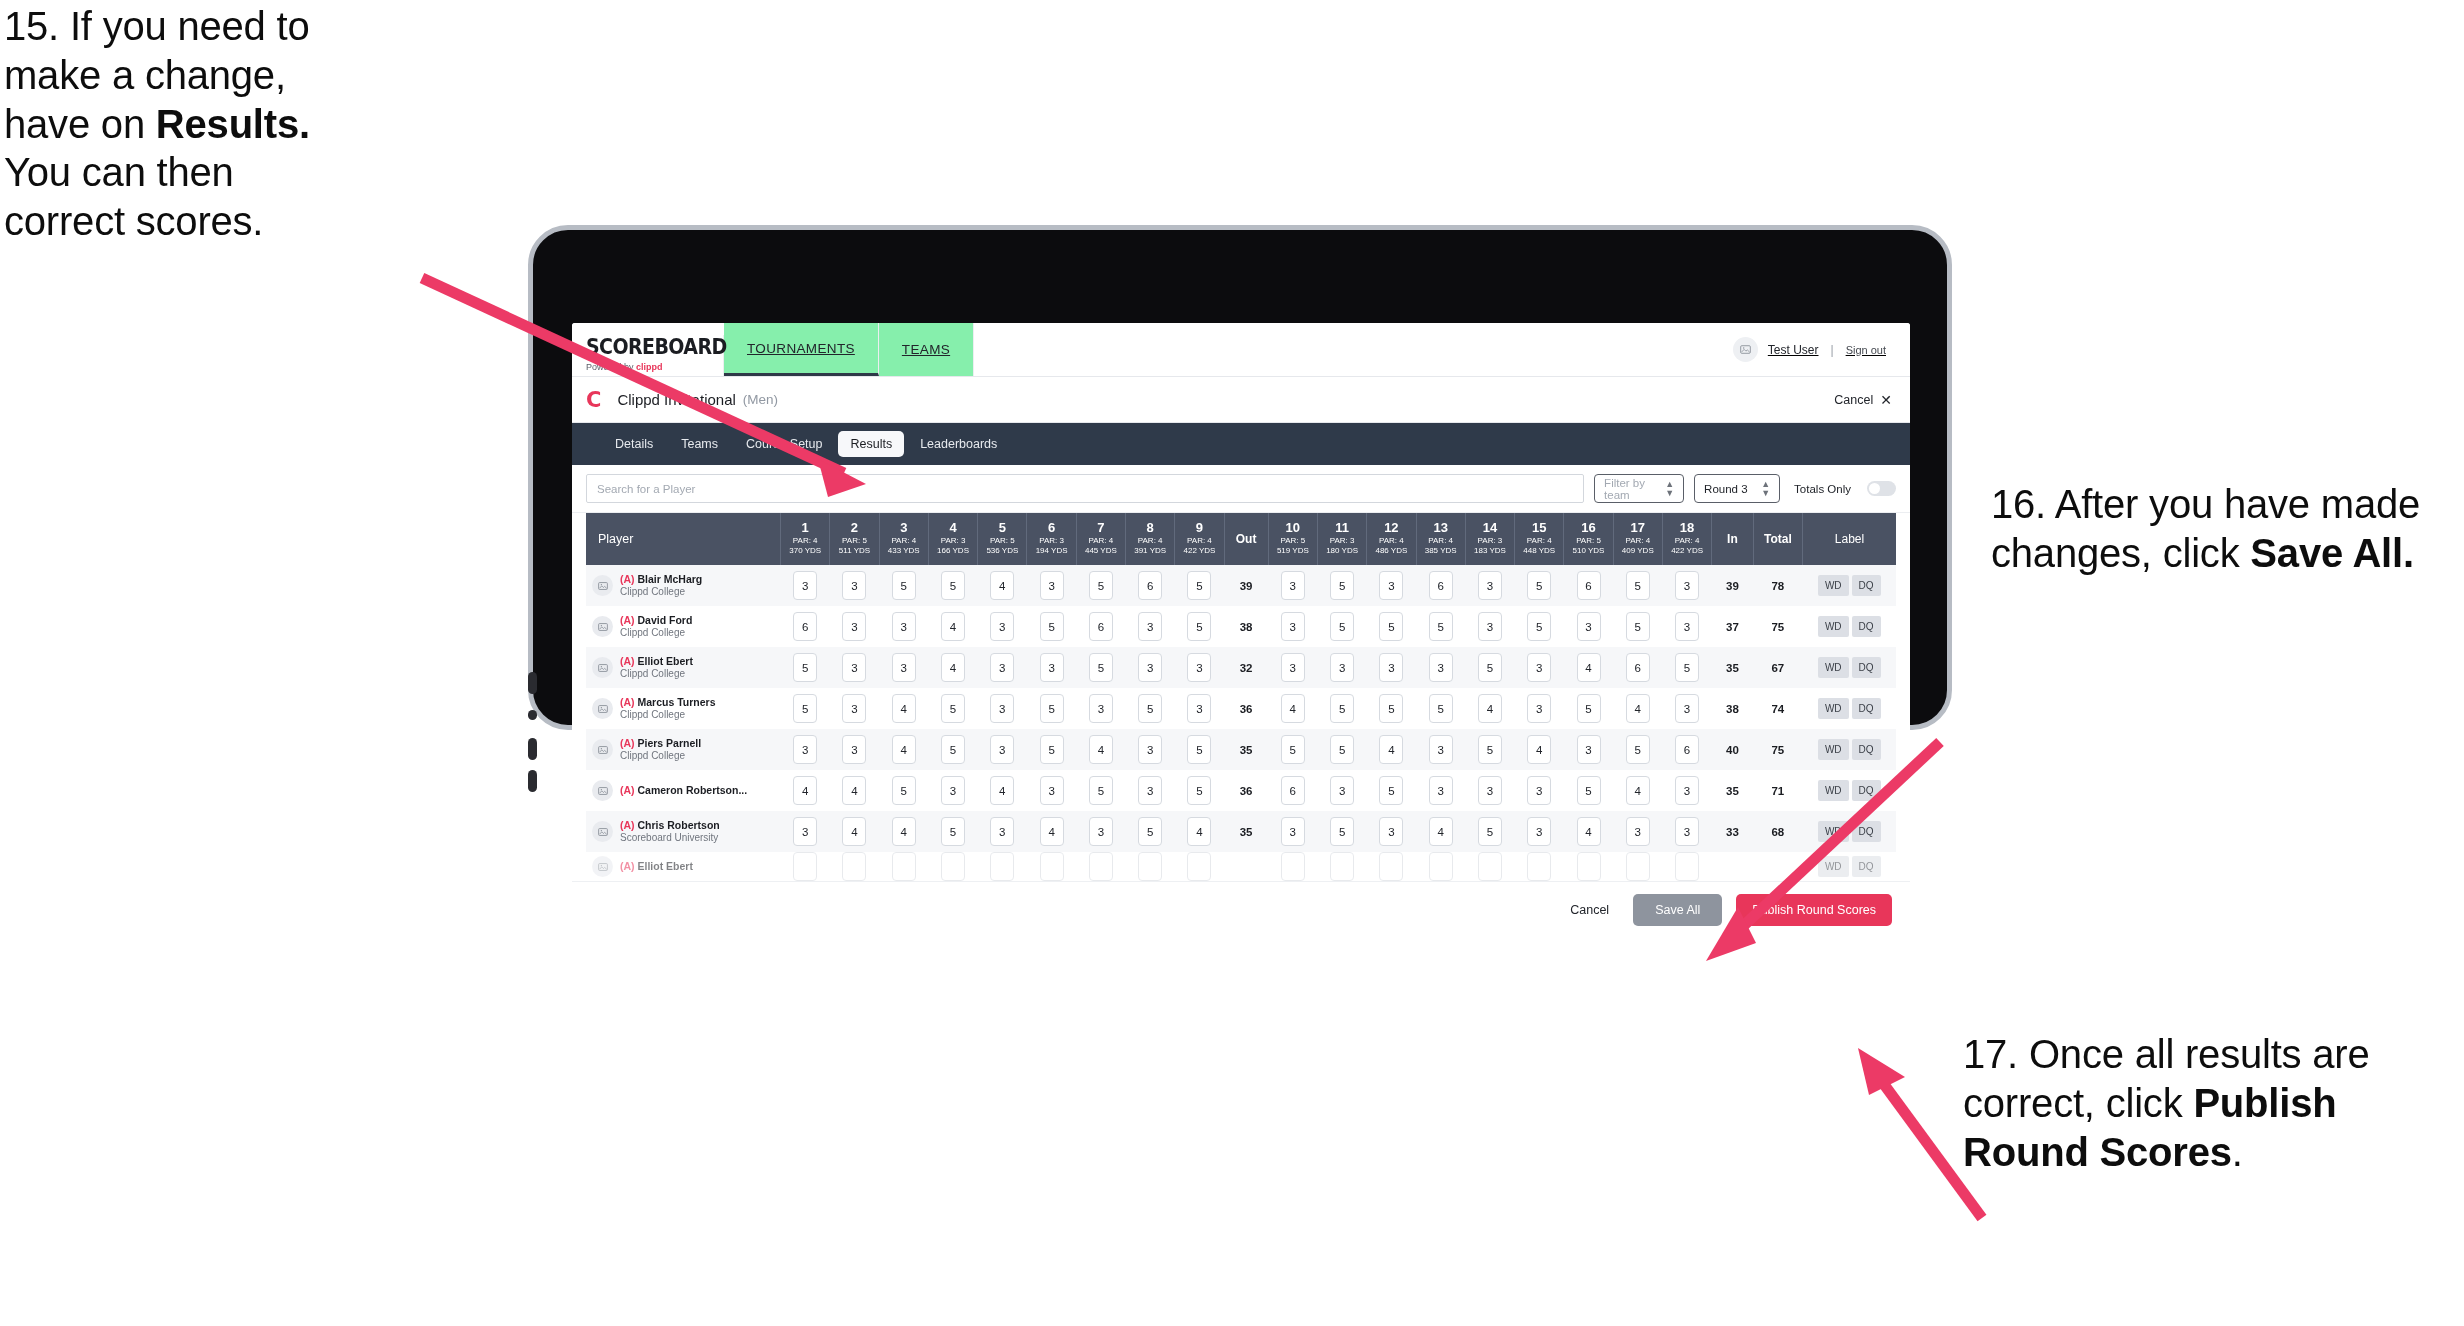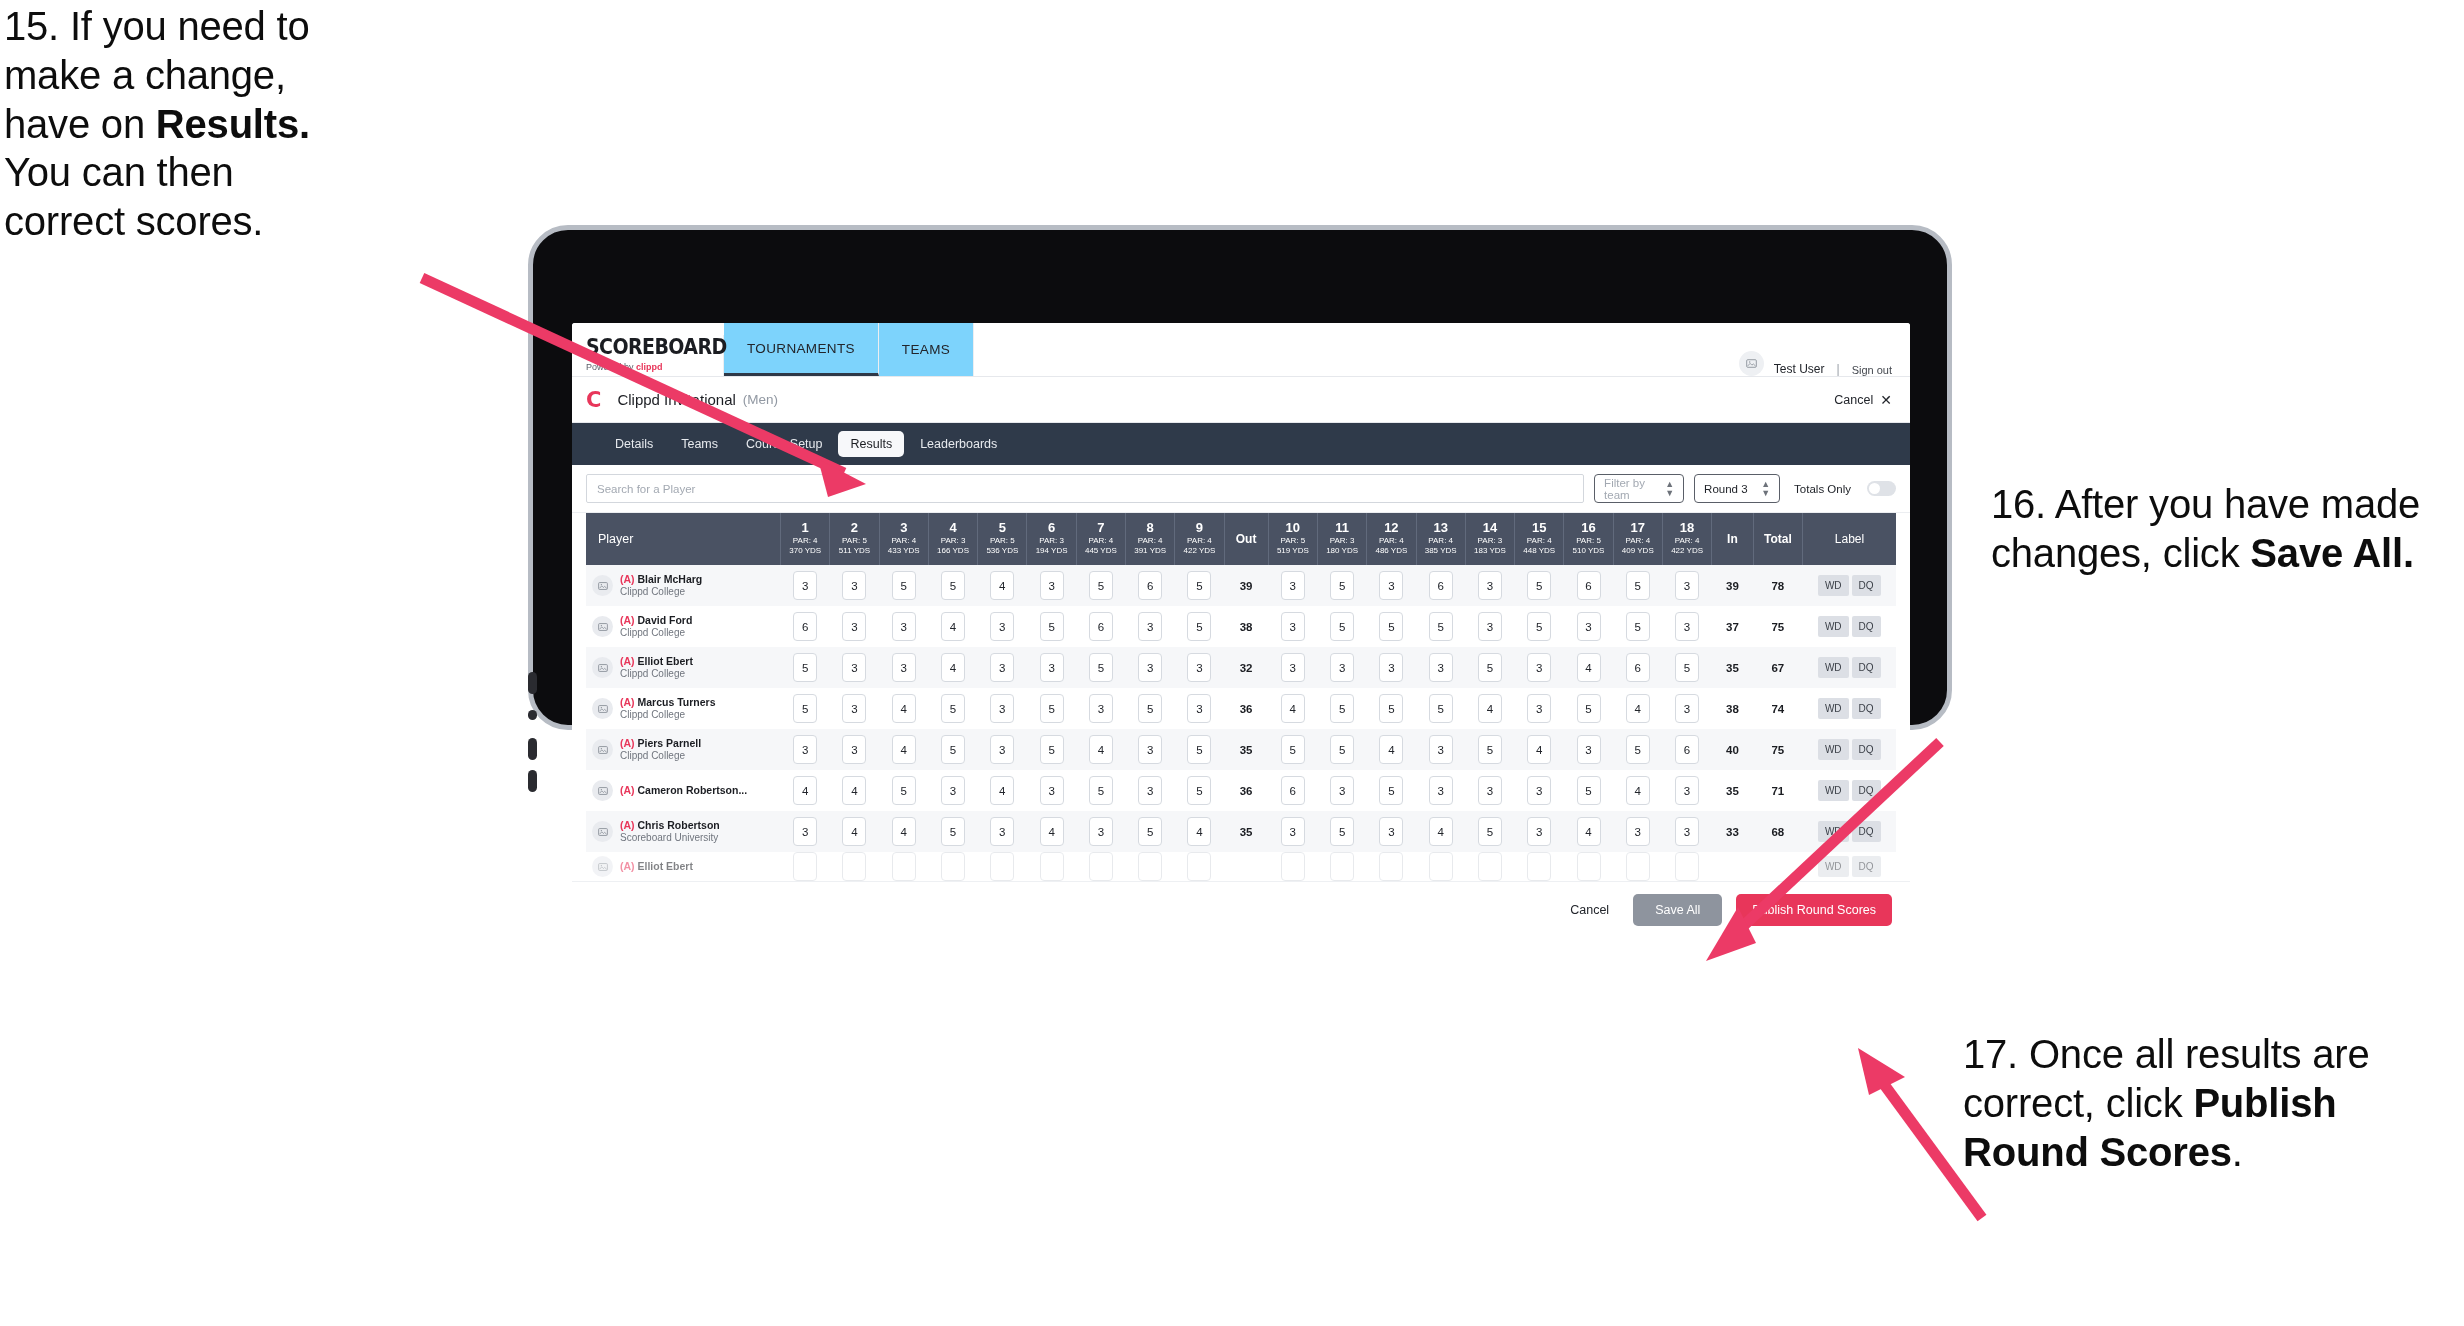--- a/index.html
+++ b/index.html
@@ -77,28 +77,30 @@
   .brand-sub .clippd { color: #e8365a; font-weight: 700; }
 
   .topnav-tabs { display: flex; align-items: stretch; }
   .topnav-tab {
     display: flex; align-items: center;
     padding: 4px 23px;
     font-size: 13.5px;
     color: #22252b;
     letter-spacing: 0.35px;
     border-right: 1px solid #eceef1;
-    background: #7dd3fc;
+    background: #86efac;
+    text-decoration: underline;
   }
   .topnav-tab.active { border-bottom: 3px solid #2f3948; }
 
   .topnav-right {
     margin-left: auto;
-    display: flex; align-items: flex-end; gap: 10px;
-    padding-right: 18px;
+    display: flex; align-items: center; gap: 10px;
+    padding-right: 24px;
+    text-decoration: underline;
   }
   .avatar-circle {
     width: 25px; height: 25px; border-radius: 50%;
     background: #eef0f3;
     display: flex; align-items: center; justify-content: center;
   }
   .avatar-circle svg { display: block; }
   .user-name { font-size: 12px; color: #22252b; }
   .sep-pipe { font-size: 12px; color: #9aa0a8; margin: 0 2px; }
   .signout { font-size: 11px; color: #44484f; }

